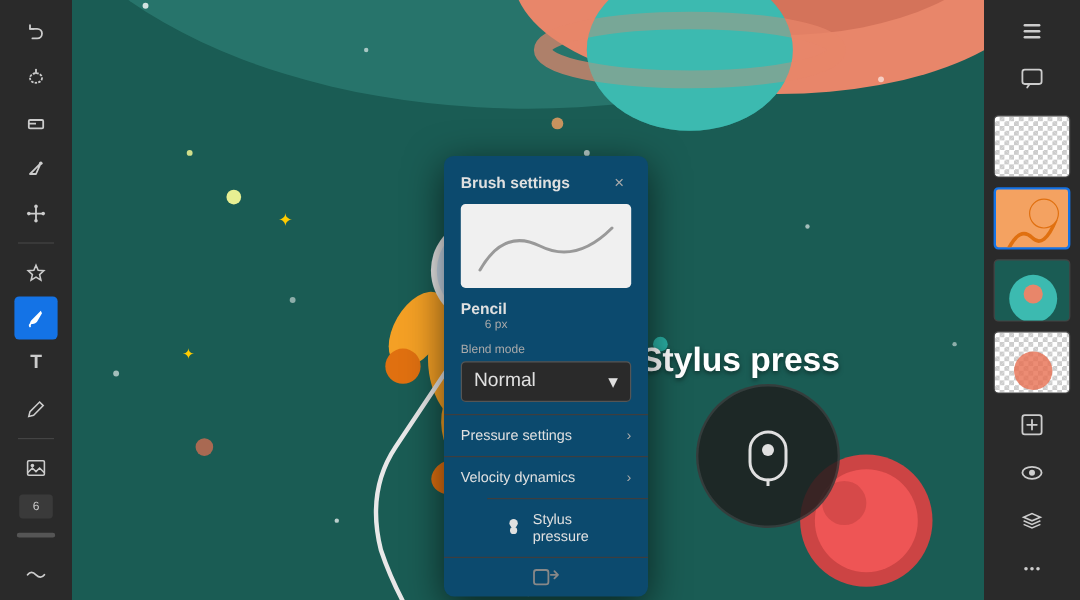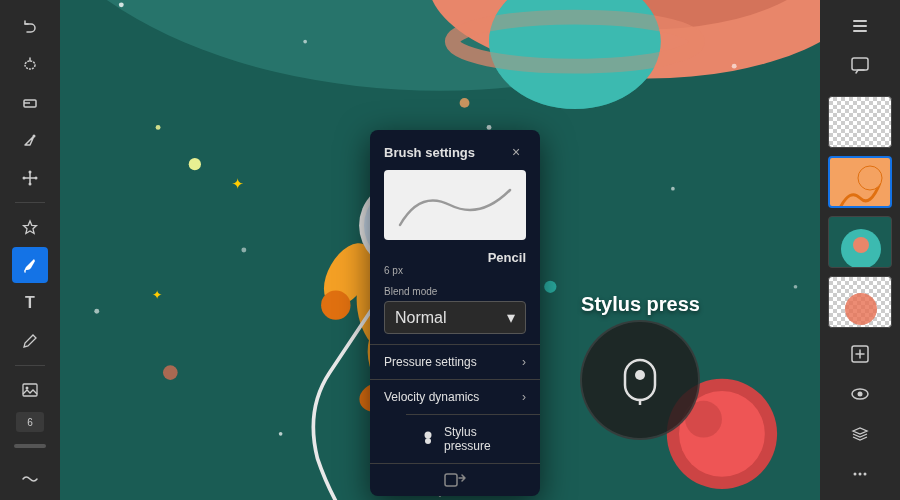--- a/index.html
+++ b/index.html
@@ -164,21 +164,21 @@
       gap: 4px;
       margin-top: auto;
     }
 
     
     .brush-settings-panel {
       position: absolute;
       top: 130px;
       left: 310px;
       width: 170px;
-      background: #0f172a;
+      background: #0c4a6e;
       border-radius: 8px;
       box-shadow: 0 8px 32px rgba(0,0,0,0.6);
       z-index: 100;
       padding: 0;
       overflow: hidden;
     }
 
     .panel-header {
       display: flex;
       justify-content: space-between;
@@ -228,26 +228,26 @@
     }
 
     .brush-name-area {
       padding: 0 14px 10px;
     }
 
     .brush-name {
       font-size: 13px;
       font-weight: 600;
       color: #e0e0e0;
-      text-align: right;
     }
 
     .brush-size {
       font-size: 10px;
       color: #aaa;
+      margin-left: 20px;
     }
 
     .blend-mode-label {
       font-size: 10px;
       color: #aaa;
       padding: 0 14px 4px;
     }
 
     .blend-mode-select {
       margin: 0 14px 10px;
@@ -316,21 +316,21 @@
       position: absolute;
       bottom: 60px;
       right: 120px;
       z-index: 50;
       display: flex;
       flex-direction: column;
       align-items: flex-end;
     }
 
     .stylus-press-label {
-      font-size: 20px;
+      font-size: 28px;
       font-weight: 600;
       color: white;
       text-shadow: 0 2px 4px rgba(0,0,0,0.5);
       margin-bottom: 4px;
     }
 
     .stylus-press-circle {
       width: 120px;
       height: 120px;
       border-radius: 50%;

